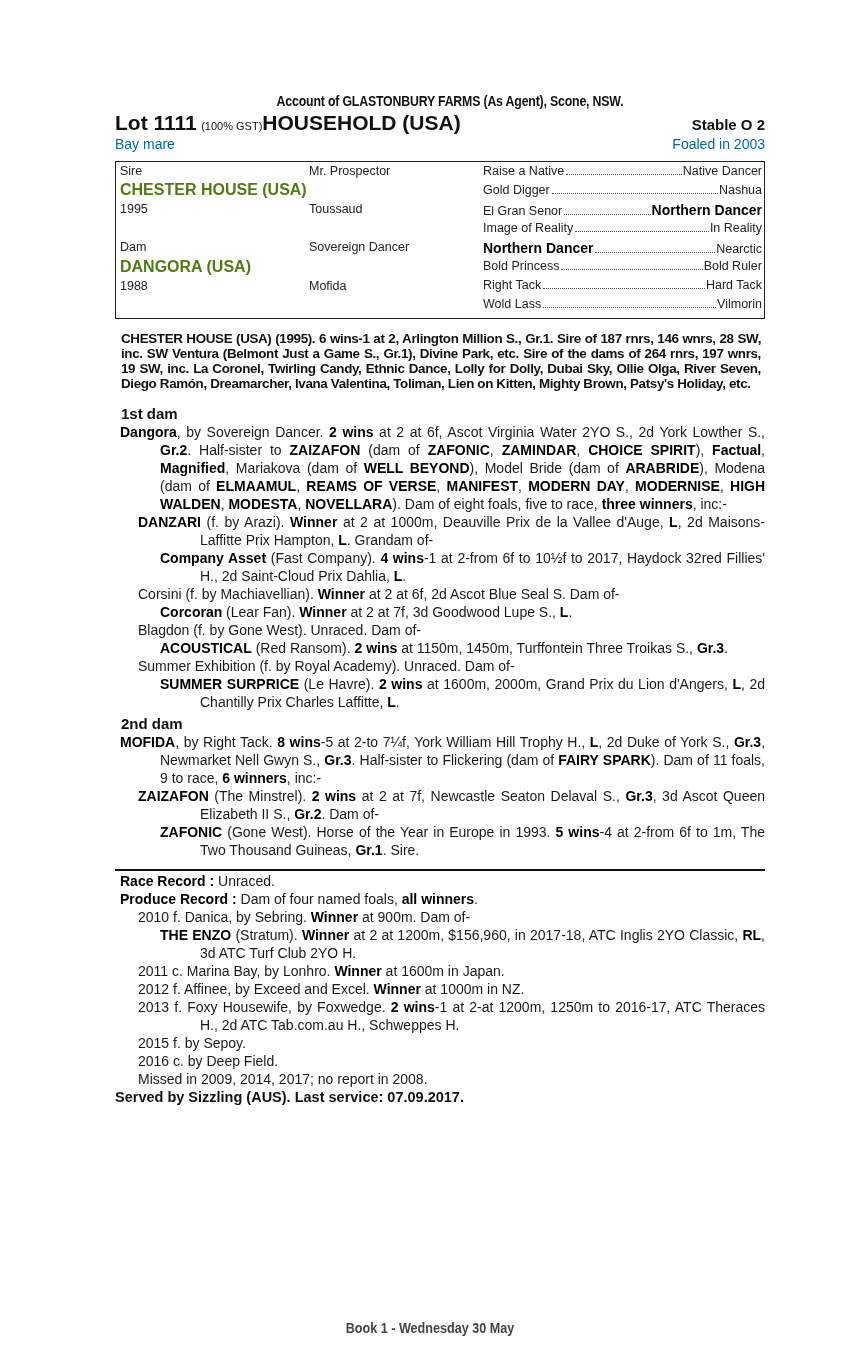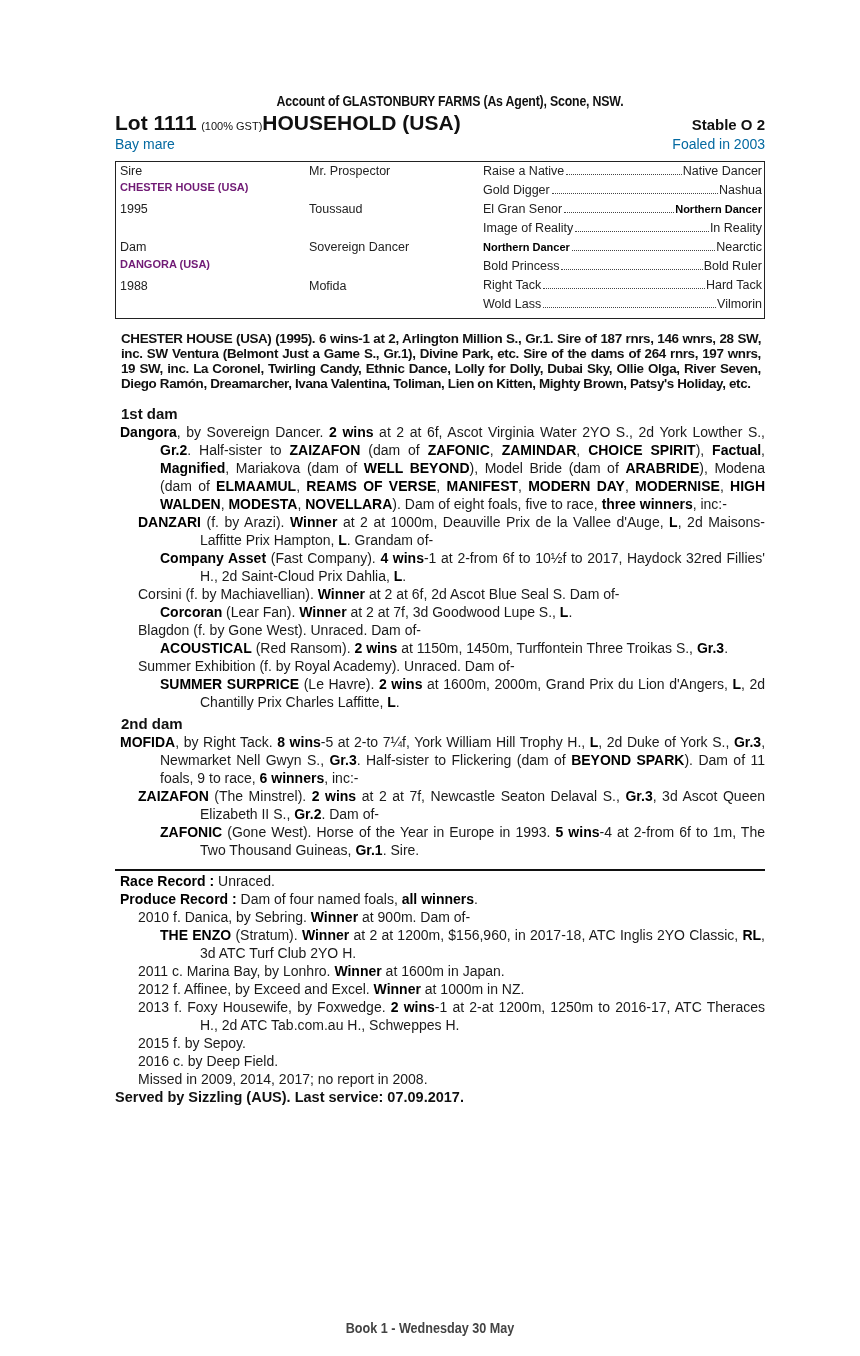--- a/index.html
+++ b/index.html
@@ -8,24 +8,24 @@
   .account { text-align: center; font-weight: bold; font-size: 14px; letter-spacing: -0.2px; transform: scaleX(0.88); transform-origin: center; height: 18px; line-height: 18px; margin-left: 20px; }
   .lotline { position: relative; height: 24px; line-height: 24px; margin-top: 1px; }
   .lotline .lot { font-weight: 900; font-size: 21px; }
   .lotline .gst { font-size: 11px; }
   .lotline .horse { font-weight: 900; font-size: 21px; }
   .lotline .stable { position: absolute; right: 0; top: 2px; font-weight: 900; font-size: 15px; }
   .subline { position: relative; height: 20px; font-size: 14px; color: #0369a1; margin-top: 1px; }
   .subline .foaled { position: absolute; right: 0; top: 0; }
   .pedigree { position: relative; margin-top: 5px; border: 1.5px solid #222; height: 156px; font-size: 12.5px; color: #222; }
   .ped-cell { position: absolute; white-space: nowrap; }
-  .ped-bold { font-weight: 900; font-size: 11px; color: #701a75; }
+  .ped-bold { font-weight: 900; font-size: 16px; color: #4d7c0f; }
   .gg { position: absolute; left: 367px; width: 279px; display: flex; align-items: baseline; font-size: 12.5px; white-space: nowrap; }
   .gg .dots { flex: 1; overflow: hidden; border-bottom: 1px dotted #444; margin: 0 1px 3px 2px; height: 1px; }
-  .gg .strong { font-weight: 900; font-size: 11px; color: #000; }
+  .gg .strong { font-weight: 900; font-size: 14px; color: #000; }
   .sire-summary { margin: 12px 4px 0 6px; font-weight: 700; font-size: 13.4px; line-height: 15px; text-align: justify; letter-spacing: -0.35px; }
   .section-head { font-weight: 900; font-size: 15px; margin-top: 14px; margin-left: 6px; height: 18px; line-height: 18px; }
   .entry { font-size: 14px; line-height: 18px; text-align: justify; color: #1a1a1a; }
   .entry b { font-weight: 900; color: #000; }
   .l0 { padding-left: 45px; text-indent: -40px; }
   .l1 { padding-left: 85px; text-indent: -62px; }
   .l2 { padding-left: 85px; text-indent: -40px; }
   .rule { margin-top: 10px; border-top: 2px solid #111; }
   .served { text-align: left; font-weight: 900; font-size: 14.5px; margin-top: 1px; }
   .footer { position: absolute; left: 0; width: 860px; top: 1320px; text-align: center; font-weight: bold; font-size: 14px; color: #444; transform: scaleX(0.9); }
@@ -110,21 +110,21 @@
       <div class="entry l1">Corsini (f. by Machiavellian). <b>Winner</b> at 2 at 6f, 2d Ascot Blue Seal S. Dam of-</div>
       <div class="entry l2"><b>Corcoran</b> (Lear Fan). <b>Winner</b> at 2 at 7f, 3d Goodwood Lupe S., <b>L</b>.</div>
       <div class="entry l1">Blagdon (f. by Gone West). Unraced. Dam of-</div>
       <div class="entry l2"><b>ACOUSTICAL</b> (Red Ransom). <b>2 wins</b> at 1150m, 1450m, Turffontein Three Troikas S., <b>Gr.3</b>.</div>
       <div class="entry l1">Summer Exhibition (f. by Royal Academy). Unraced. Dam of-</div>
       <div class="entry l2"><b>SUMMER SURPRICE</b> (Le Havre). <b>2 wins</b> at 1600m, 2000m, Grand Prix du Lion d'Angers, <b>L</b>, 2d Chantilly Prix Charles Laffitte, <b>L</b>.</div>
     </div>
 
   <div class="section-head" style="margin-top:4px">2nd dam</div>
   <div id="second-dam-list">
-      <div class="entry l0"><b>MOFIDA</b>, by Right Tack. <b>8 wins</b>-5 at 2-to 7¼f, York William Hill Trophy H., <b>L</b>, 2d Duke of York S., <b>Gr.3</b>, Newmarket Nell Gwyn S., <b>Gr.3</b>. Half-sister to Flickering (dam of <b>BEYOND SPARK</b>). Dam of 11 foals, 9 to race, <b>6 winners</b>, inc:-</div>
+      <div class="entry l0"><b>MOFIDA</b>, by Right Tack. <b>8 wins</b>-5 at 2-to 7¼f, York William Hill Trophy H., <b>L</b>, 2d Duke of York S., <b>Gr.3</b>, Newmarket Nell Gwyn S., <b>Gr.3</b>. Half-sister to Flickering (dam of <b>FAIRY SPARK</b>). Dam of 11 foals, 9 to race, <b>6 winners</b>, inc:-</div>
       <div class="entry l1"><b>ZAIZAFON</b> (The Minstrel). <b>2 wins</b> at 2 at 7f, Newcastle Seaton Delaval S., <b>Gr.3</b>, 3d Ascot Queen Elizabeth II S., <b>Gr.2</b>. Dam of-</div>
       <div class="entry l2"><b>ZAFONIC</b> (Gone West). Horse of the Year in Europe in 1993. <b>5 wins</b>-4 at 2-from 6f to 1m, The Two Thousand Guineas, <b>Gr.1</b>. Sire.</div>
     </div>
 
   <div class="rule"></div>
   <div class="entry l0" style="margin-top:1px"><b>Race Record :</b> <span>Unraced.</span></div>
   <div class="entry l0"><b>Produce Record :</b> <span id="produce-summary">Dam of four named foals, <b>all winners</b>.</span></div>
   <div id="produce-list">
       <div class="entry l1">2010 f. Danica, by Sebring. <b>Winner</b> at 900m. Dam of-</div>
       <div class="entry l2"><b>THE ENZO</b> (Stratum). <b>Winner</b> at 2 at 1200m, $156,960, in 2017-18, ATC Inglis 2YO Classic, <b>RL</b>, 3d ATC Turf Club 2YO H.</div>

